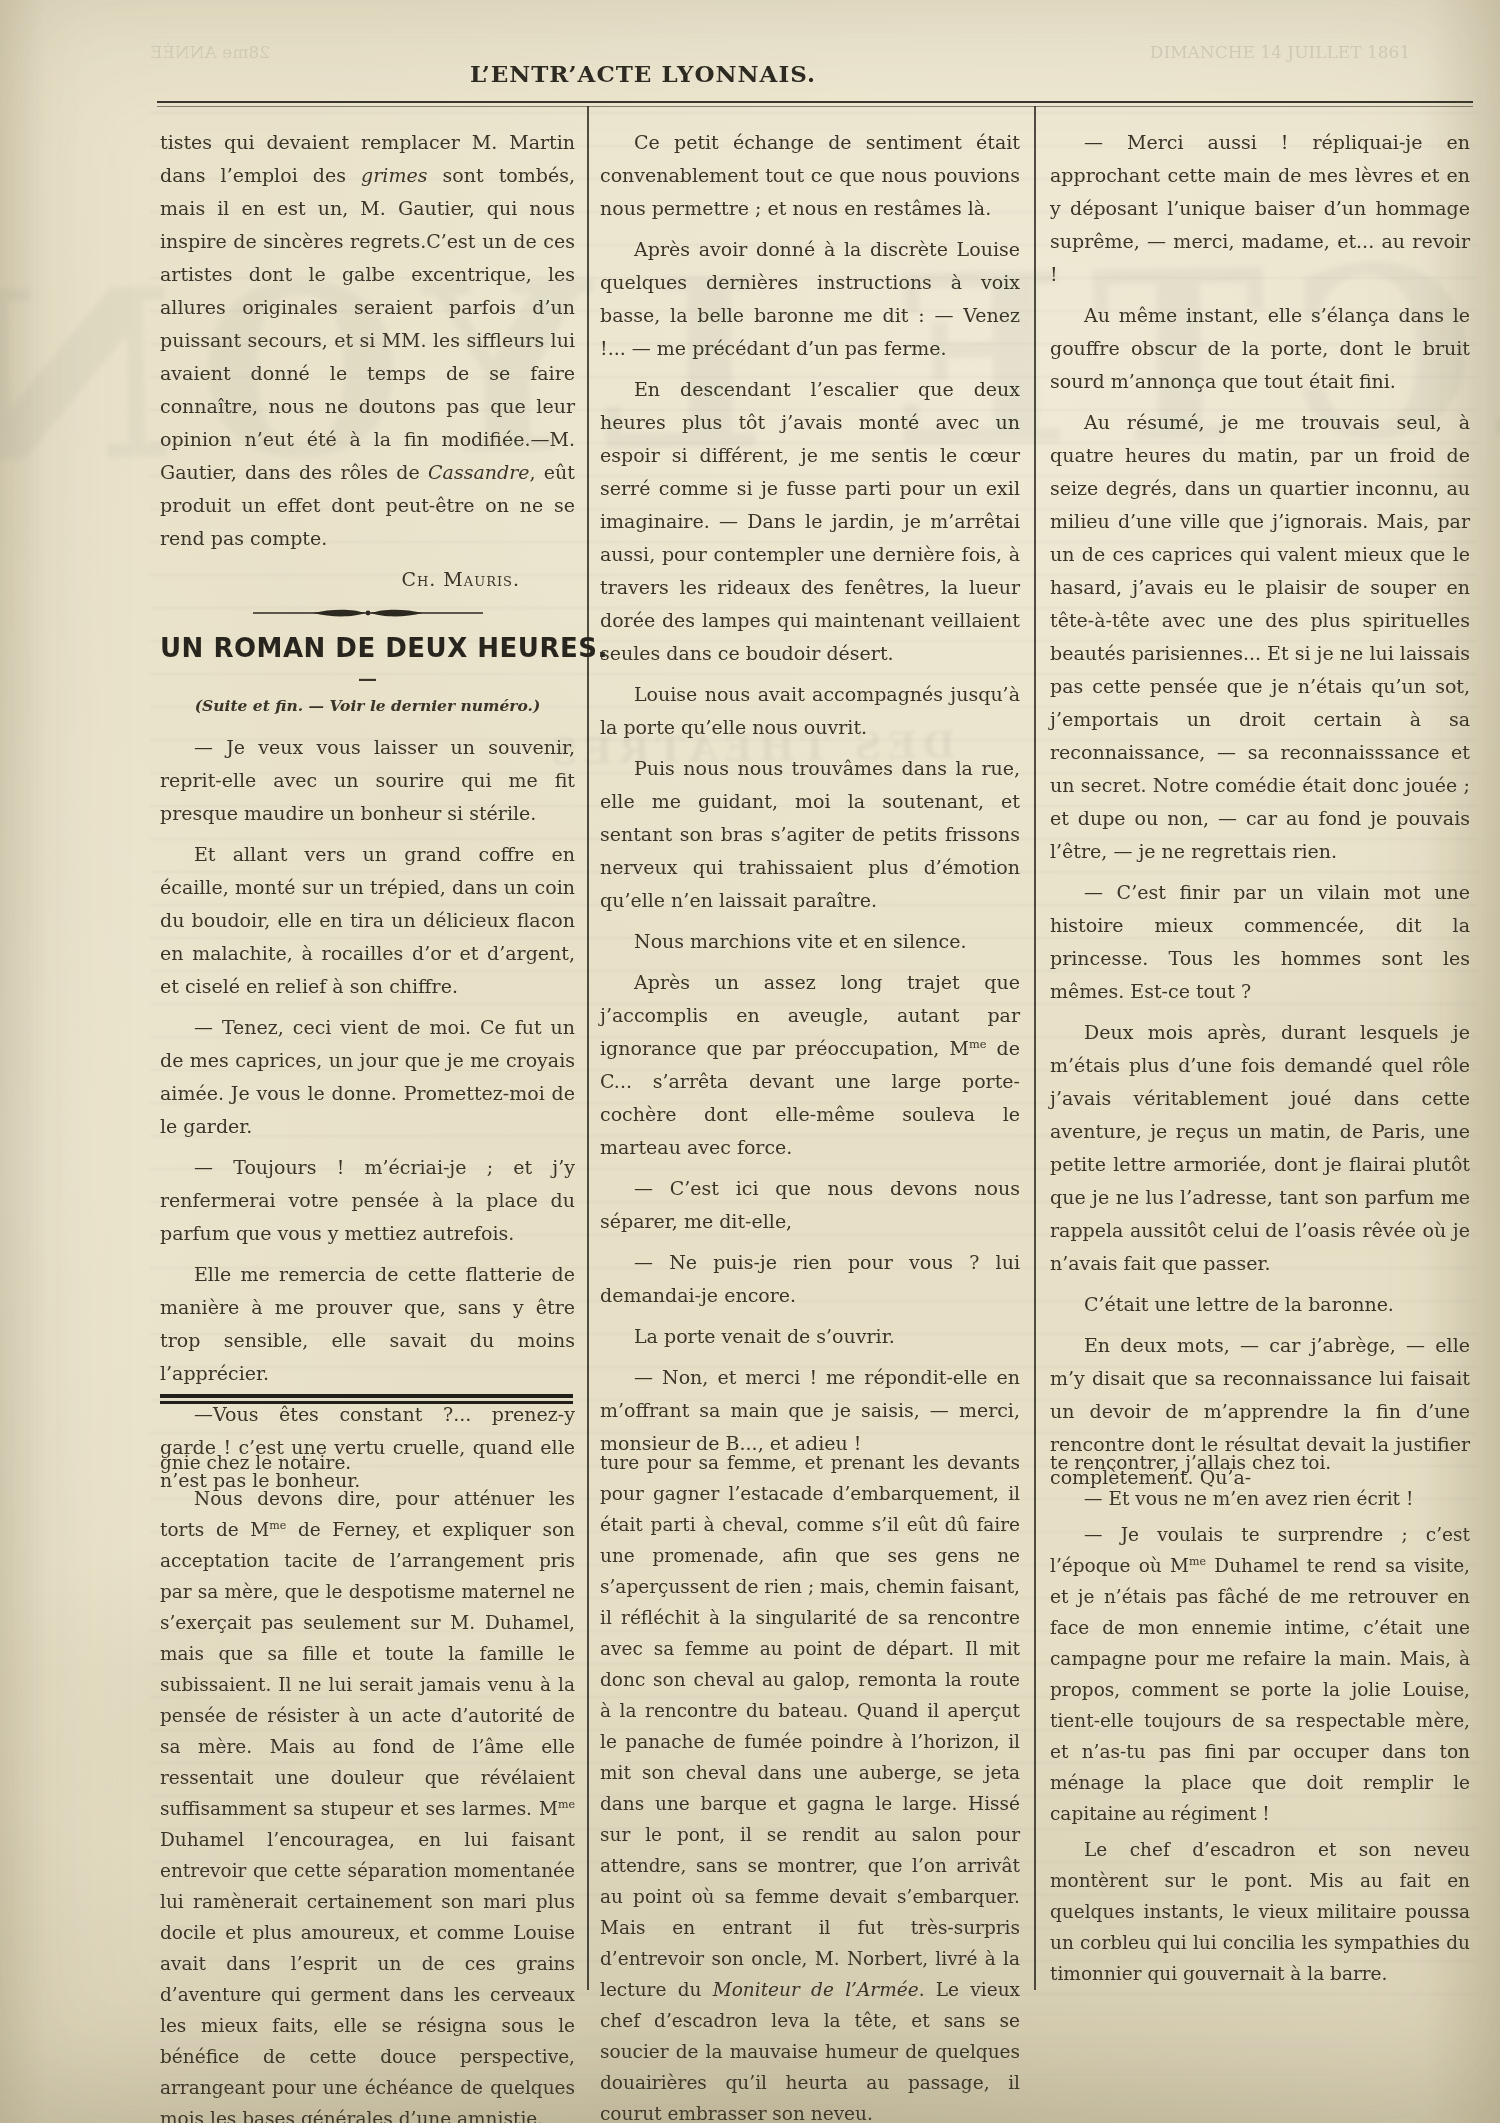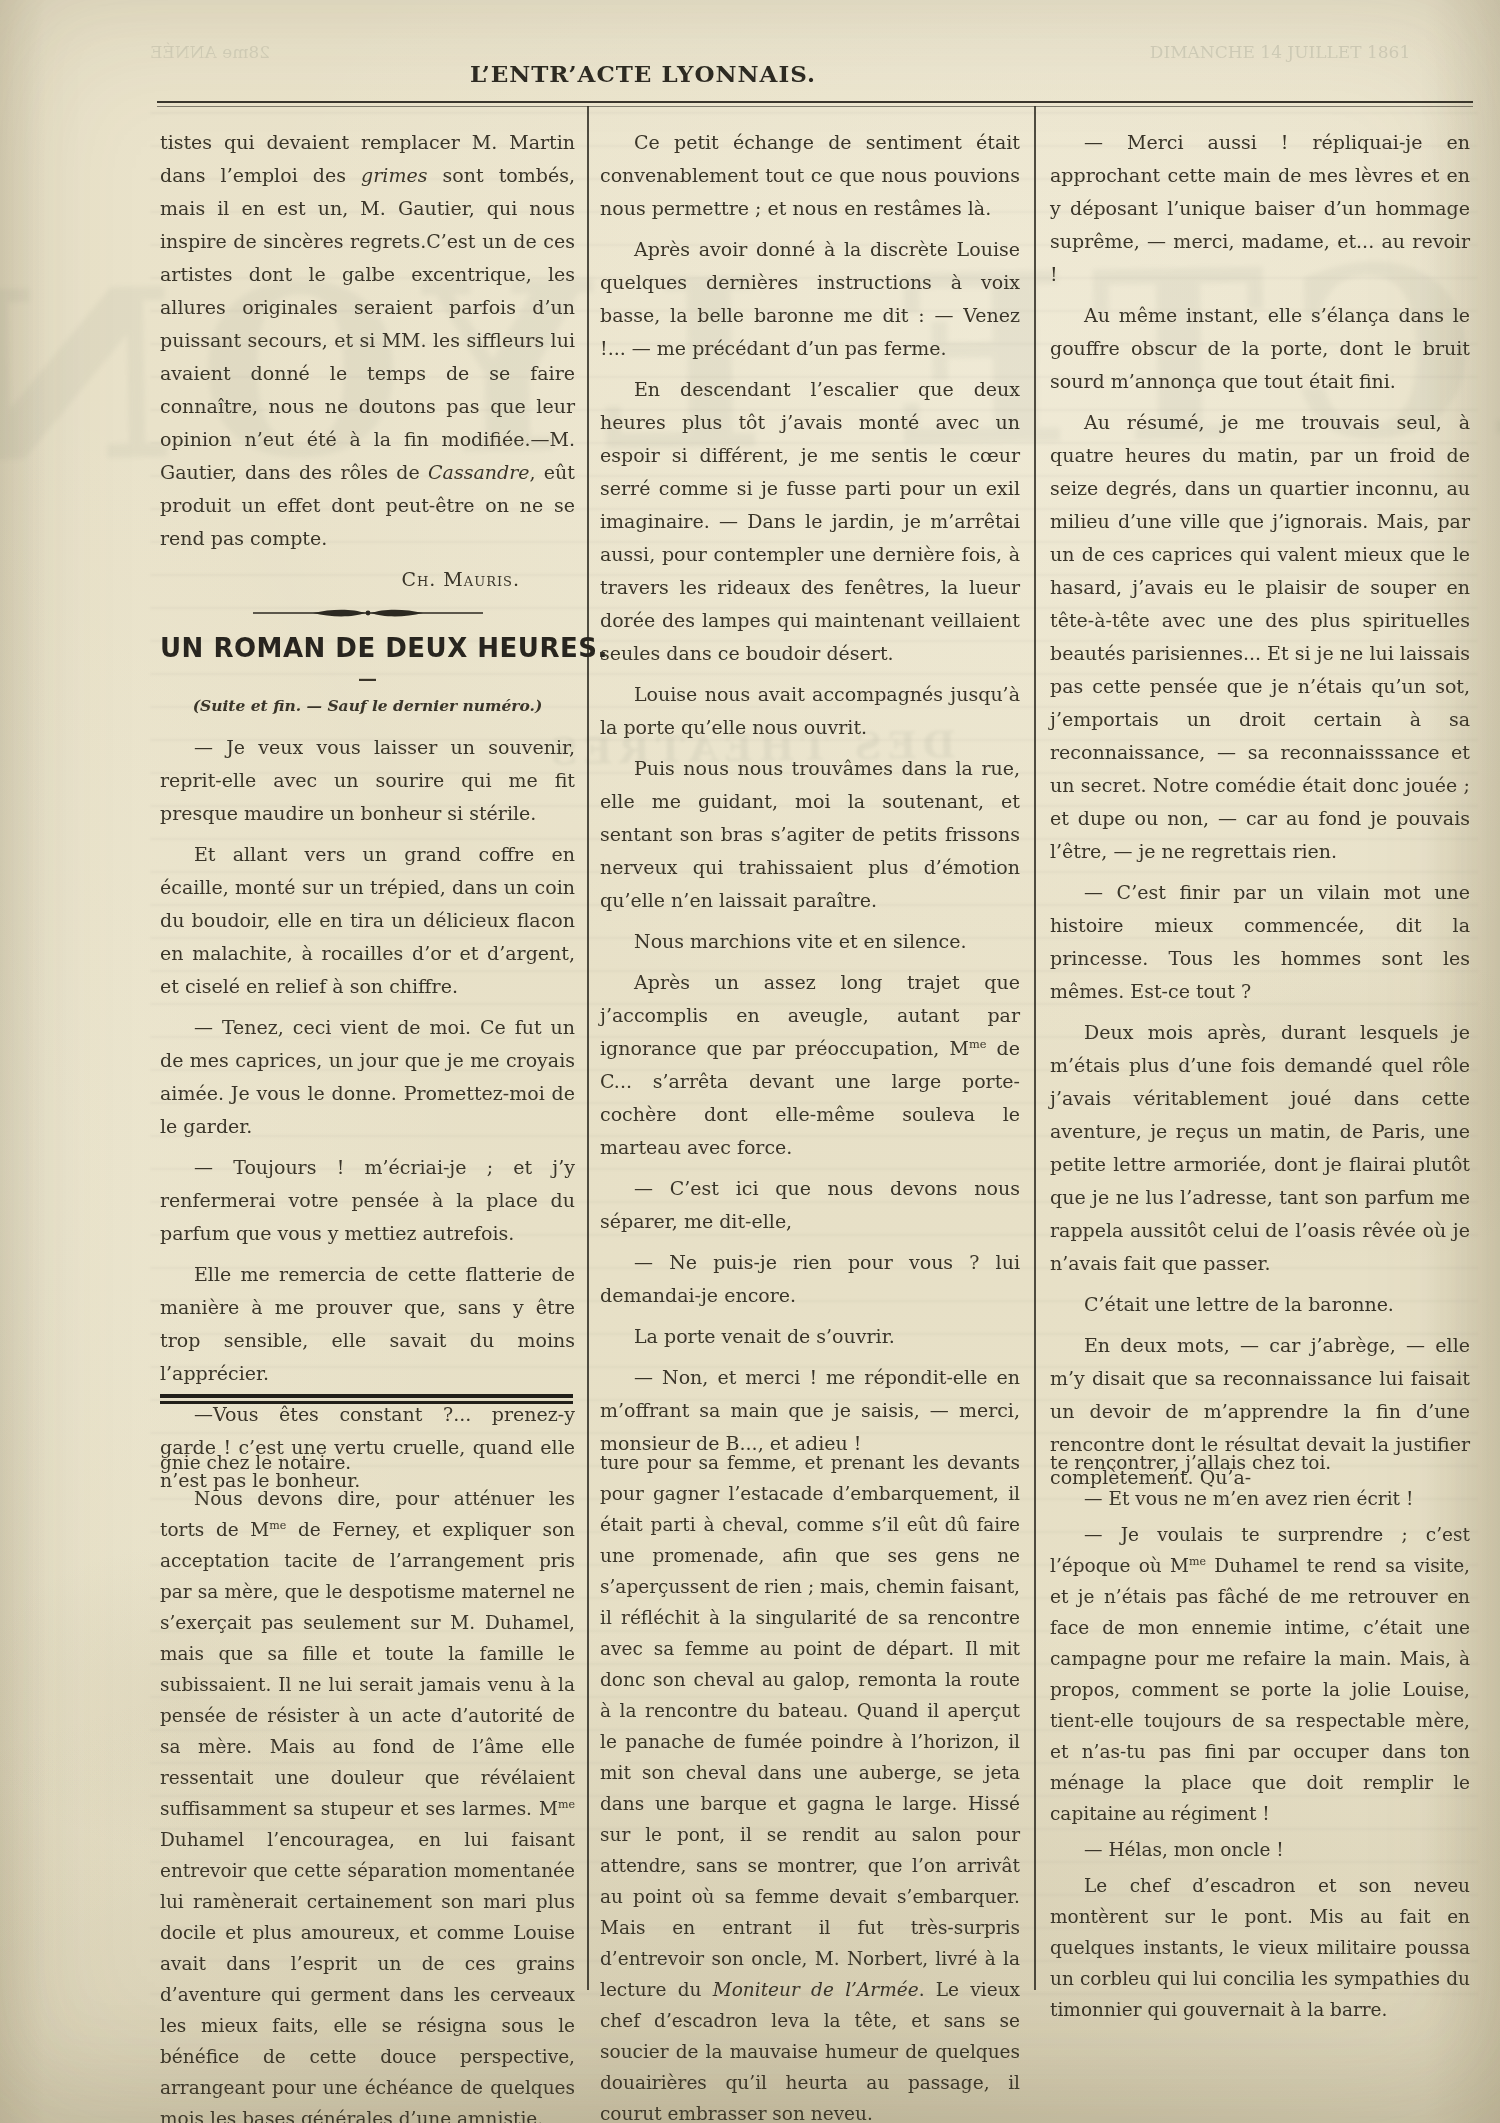--- a/index.html
+++ b/index.html
@@ -98,21 +98,21 @@
     <div class="ornament">
       <svg width="230" height="14" viewBox="0 0 230 14" aria-hidden="true">
         <line x1="0" y1="7" x2="230" y2="7" stroke="#2c2921" stroke-width="1.4"></line>
         <path d="M60 7 C 78 2.5, 100 2.5, 112 7 C 100 11.5, 78 11.5, 60 7 Z" fill="#2c2921"></path>
         <path d="M118 7 C 130 2.5, 152 2.5, 170 7 C 152 11.5, 130 11.5, 118 7 Z" fill="#2c2921"></path>
         <circle cx="115" cy="7" r="2.4" fill="#2c2921"></circle>
       </svg>
     </div>
     <h2 class="headline">UN ROMAN DE DEUX HEURES.</h2>
     <div class="hdash">—</div>
-    <div class="subtitle">(Suite et fin. — Sauf le dernier numéro.)</div>
+    <div class="subtitle">(Suite et fin. — Voir le dernier numéro.)</div>
     <div>
         <p class="para"><span>— Je veux vous laisser un souvenir, reprit-elle avec un sourire qui me fit presque maudire un bonheur si stérile.</span></p>
         <p class="para"><span>Et allant vers un grand coffre en écaille, monté sur un trépied, dans un coin du boudoir, elle en tira un délicieux flacon en malachite, à rocailles d’or et d’argent, et ciselé en relief à son chiffre.</span></p>
         <p class="para"><span>— Tenez, ceci vient de moi. Ce fut un de mes caprices, un jour que je me croyais aimée. Je vous le donne. Promettez-moi de le garder.</span></p>
         <p class="para"><span>— Toujours ! m’écriai-je ; et j’y renfermerai votre pensée à la place du parfum que vous y mettiez autrefois.</span></p>
         <p class="para"><span>Elle me remercia de cette flatterie de manière à me prouver que, sans y être trop sensible, elle savait du moins l’apprécier.</span></p>
         <p class="para"><span>—Vous êtes constant ?... prenez-y garde ! c’est une vertu cruelle, quand elle n’est pas le bonheur.</span></p>
       </div>
   </section>
 
@@ -155,18 +155,17 @@
   <section class="bsec b2">
     <div>
         <p class="para ni"><span>ture pour sa femme, et prenant les devants pour gagner l’estacade d’embarquement, il était parti à cheval, comme s’il eût dû faire une promenade, afin que ses gens ne s’aperçussent de rien ; mais, chemin faisant, il réfléchit à la singularité de sa rencontre avec sa femme au point de départ. Il mit donc son cheval au galop, remonta la route à la rencontre du bateau. Quand il aperçut le panache de fumée poindre à l’horizon, il mit son cheval dans une auberge, se jeta dans une barque et gagna le large. Hissé sur le pont, il se rendit au salon pour attendre, sans se montrer, que l’on arrivât au point où sa femme devait s’embarquer. Mais en entrant il fut très-surpris d’entrevoir son oncle, M. Norbert, livré à la lecture du </span><span class="it">Moniteur de l’Armée</span><span>. Le vieux chef d’escadron leva la tête, et sans se soucier de la mauvaise humeur de quelques douairières qu’il heurta au passage, il courut embrasser son neveu.</span></p>
       </div>
   </section>
   <section class="bsec b3">
     <div>
         <p class="para ni"><span>te rencontrer, j’allais chez toi.</span></p>
         <p class="para"><span>— Et vous ne m’en avez rien écrit !</span></p>
         <p class="para"><span>— Je voulais te surprendre ; c’est l’époque où M</span><span class="sup">me</span><span> Duhamel te rend sa visite, et je n’étais pas fâché de me retrouver en face de mon ennemie intime, c’était une campagne pour me refaire la main. Mais, à propos, comment se porte la jolie Louise, tient-elle toujours de sa respectable mère, et n’as-tu pas fini par occuper dans ton ménage la place que doit remplir le capitaine au régiment !</span></p>
-        <p class="para"><span>— Hélas, mon oncle !</span></p>
         <p class="para"><span>Le chef d’escadron et son neveu montèrent sur le pont. Mis au fait en quelques instants, le vieux militaire poussa un corbleu qui lui concilia les sympathies du timonnier qui gouvernait à la barre.</span></p>
       </div>
   </section>
 
 </div>
 
 </body></html>

